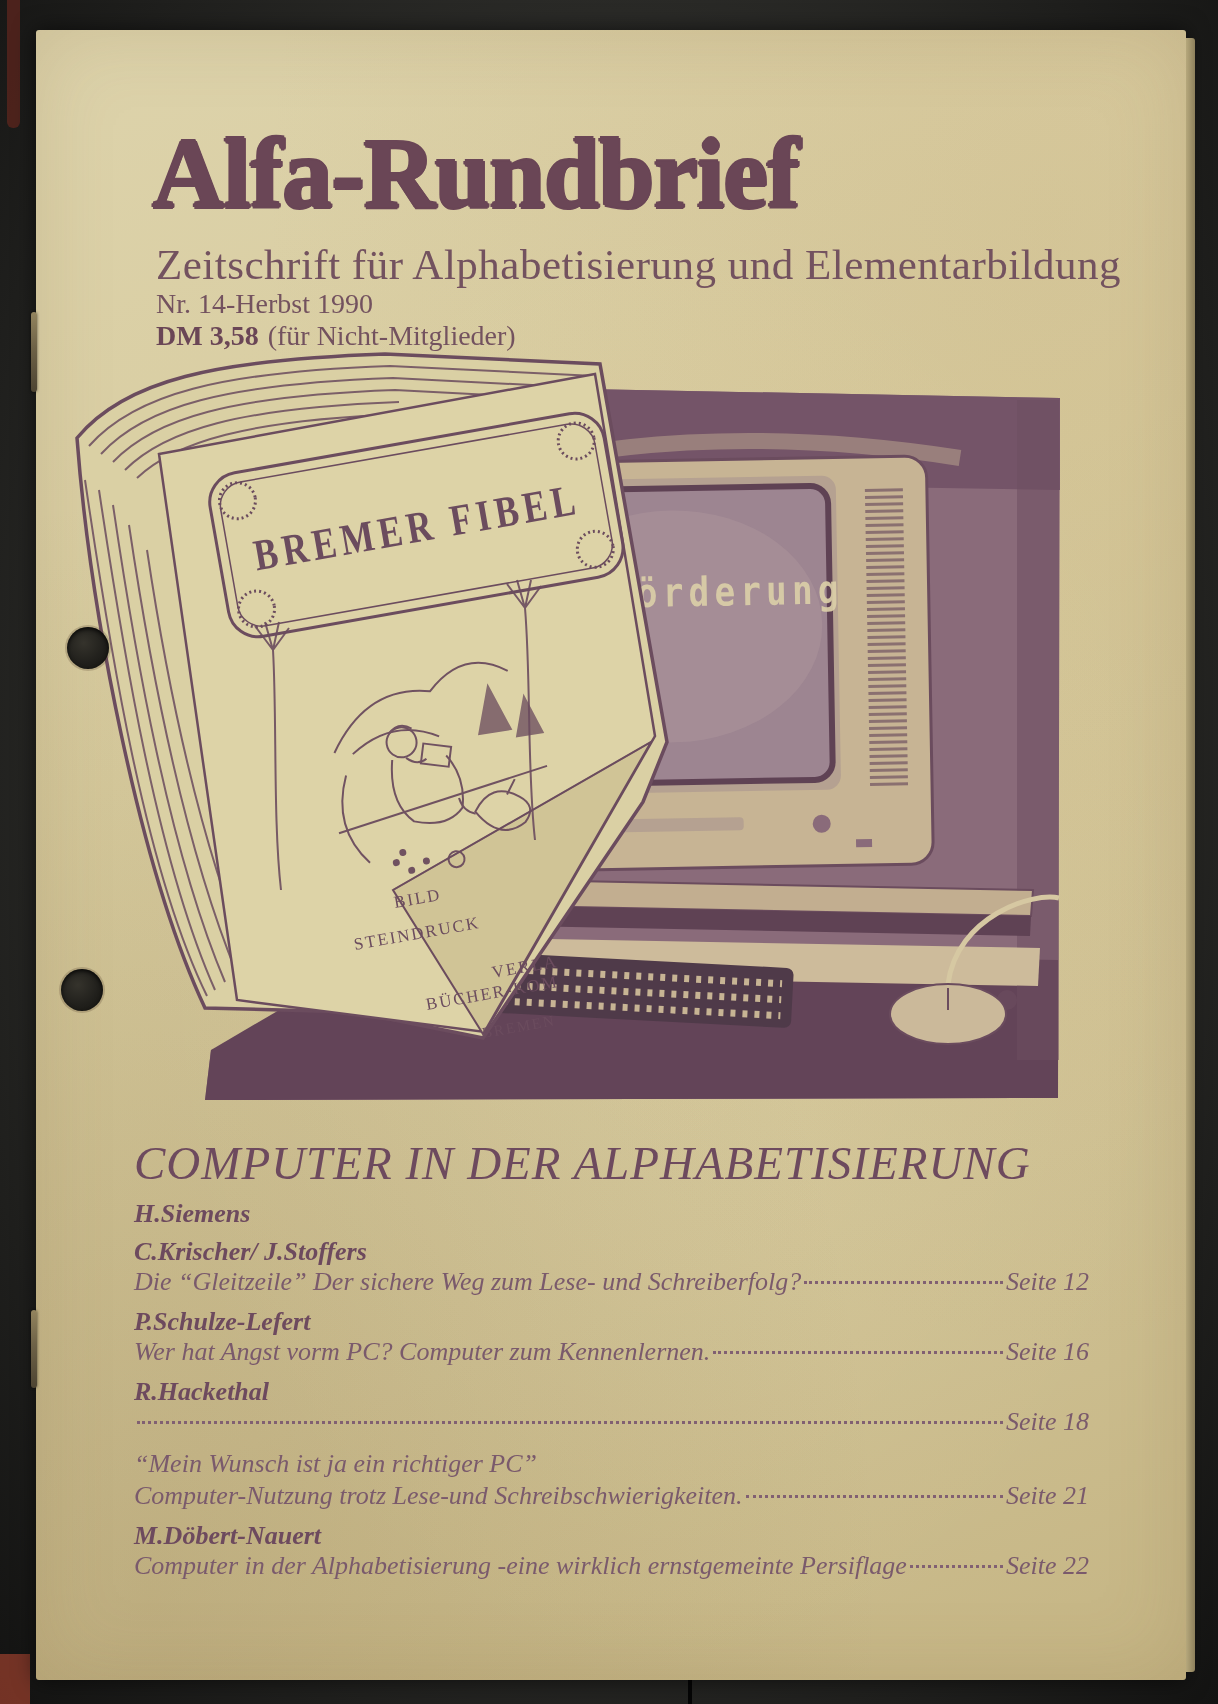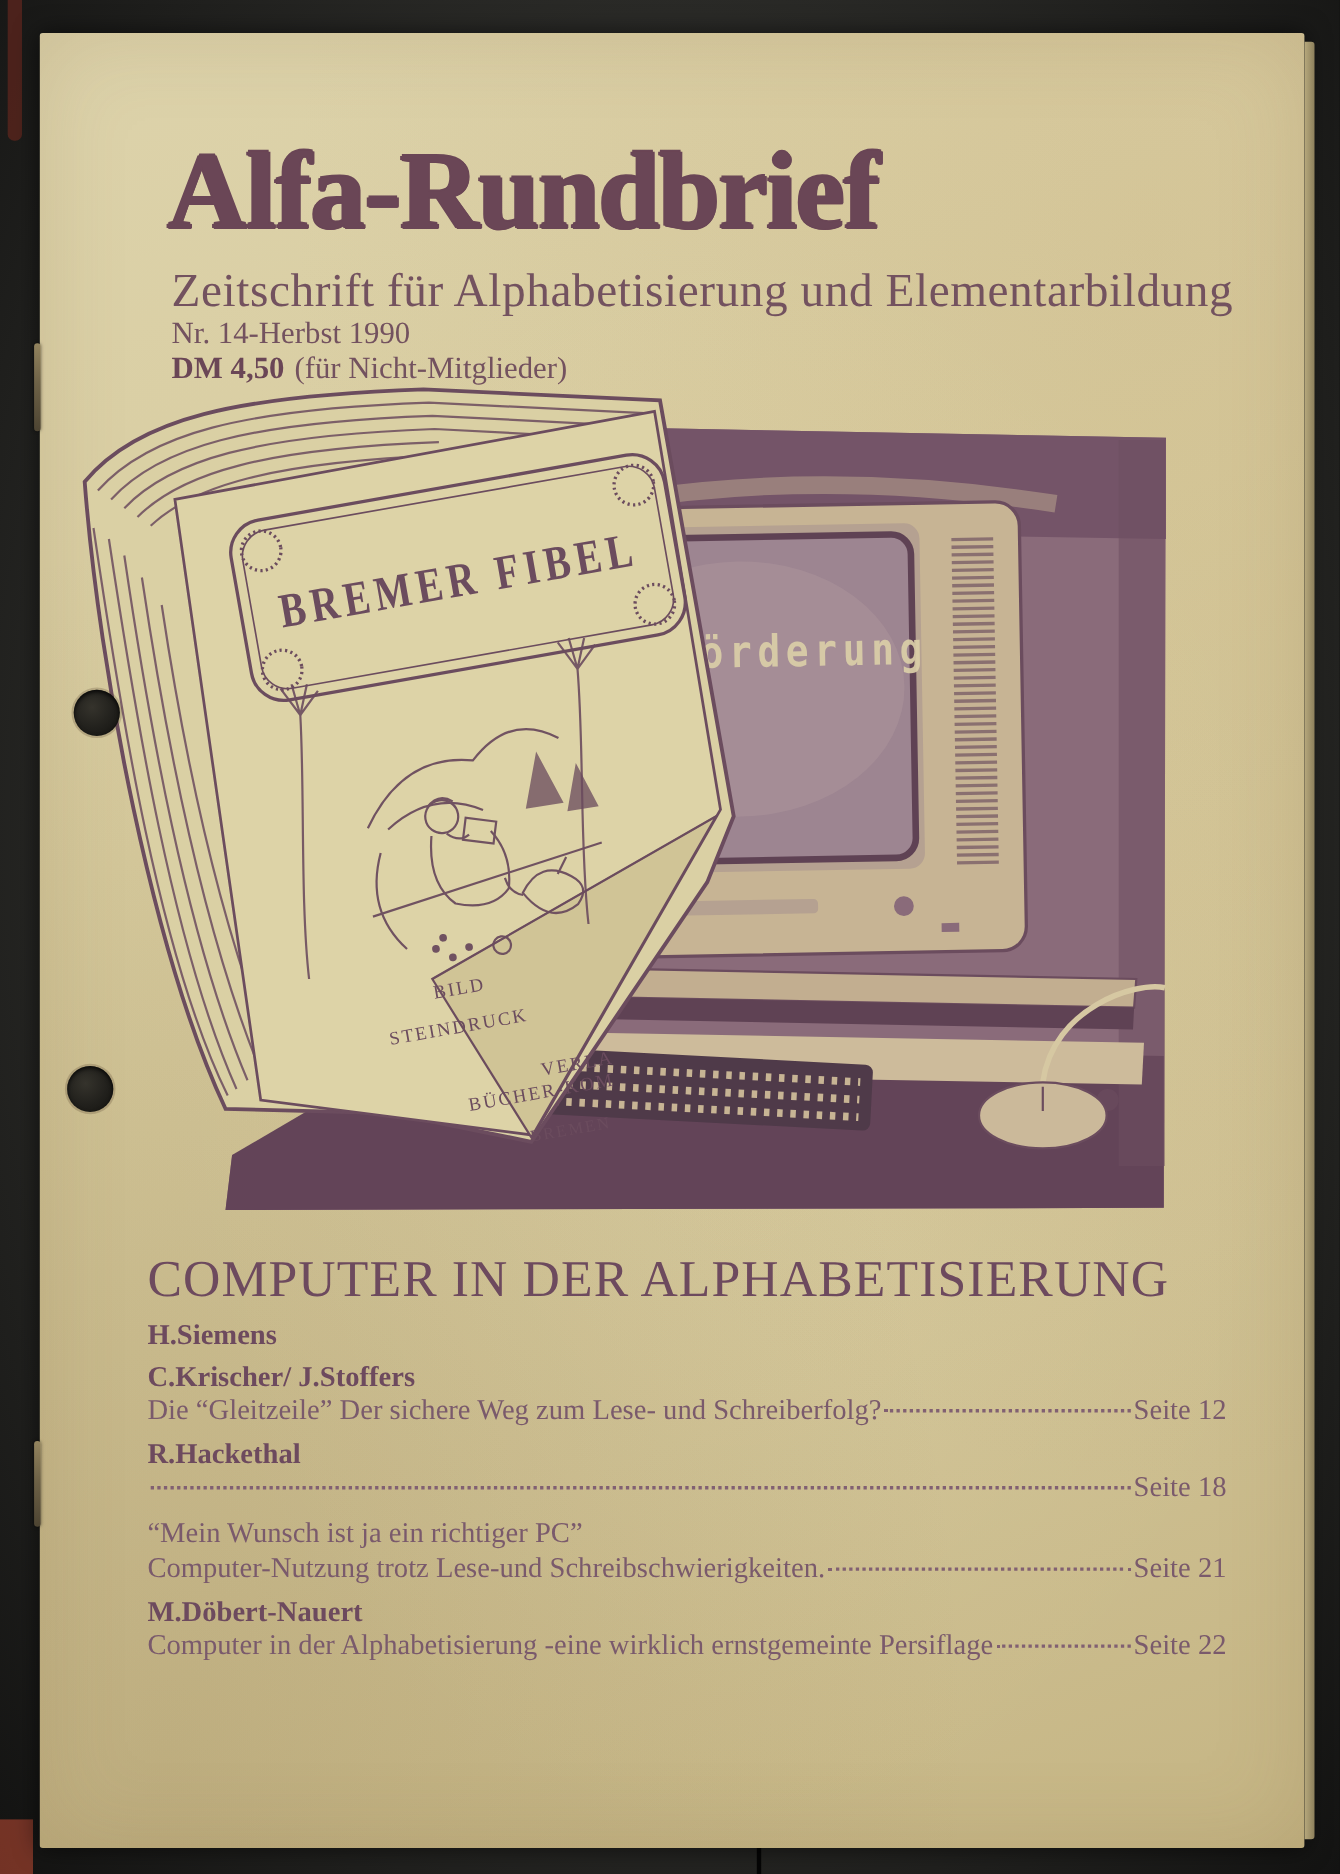--- a/index.html
+++ b/index.html
@@ -36,21 +36,21 @@
     background:radial-gradient(circle at 40% 38%,#35332c 0%,#21201c 55%,#14130f 100%);
     box-shadow:inset 0 2px 4px rgba(0,0,0,.8), 0 0 0 2px rgba(90,70,50,.25);}
   .hole-1{left:67px;top:627px;}
   .hole-2{left:61px;top:969px;}
   .staple{position:absolute;left:31px;width:6px;border-radius:3px;
     background:linear-gradient(180deg,#93845e 0%,#6e6247 45%,#4d4432 100%);
     box-shadow:0 0 3px rgba(0,0,0,.6);}
   .staple-top{top:312px;height:80px;}
   .staple-bottom{top:1310px;height:78px;}
 
-  .toc{position:absolute;left:98px;right:71px;top:1106px;color:#7a5a6c;}
+  .toc{position:absolute;left:98px;right:97px;top:1106px;color:#7a5a6c;font-style:italic;}
   .toc-heading{margin:0 0 10px 0;font-size:47px;font-weight:normal;color:#6d4a5e;
     letter-spacing:1px;white-space:nowrap;}
   .toc-entry{margin-top:10px;}
   .toc-author{font-weight:bold;font-size:26px;line-height:28px;color:#6d4a5e;}
   .toc-extra{font-size:26px;line-height:32px;color:#7a5a6c;}
   .toc-row{display:flex;align-items:baseline;font-size:26px;line-height:32px;}
   .toc-title{white-space:nowrap;}
   .toc-dots{flex:1;margin:0 3px;border-bottom:3px dotted #81607255;border-bottom-color:#816072;transform:translateY(-6px);min-width:20px;}
   .toc-page{white-space:nowrap;}
 </style>
@@ -61,21 +61,21 @@
   <div class="sliver-top"></div>
   <div class="sliver-bottom"></div>
   <div class="crease-bottom"></div>
 
   <div class="page">
 
     <h1 class="masthead">Alfa-Rundbrief</h1>
     <div class="subtitle">Zeitschrift für Alphabetisierung und Elementarbildung</div>
     <div class="meta-row">
       <span class="issue">Nr. 14-Herbst 1990</span>
-      <span class="price"><span class="price-amount">DM 4,50</span><span class="price-note">(für Nicht-Mitglieder)</span></span>
+      <span class="price"><span class="price-amount">DM 3,58</span><span class="price-note">(für Nicht-Mitglieder)</span></span>
     </div>
 
     <svg class="illustration" viewBox="0 0 1010 758">
 
       <g>
         <path d="M370,36 L1005,48 L1003,748 L150,750 L156,700 L358,642 L372,540 Z" fill="#8a6b7a"></path>
         <path d="M370,36 L1005,48 L1005,140 L398,130 Z" fill="#745468"></path>
         <path d="M330,598 L1003,610 L1003,748 L150,750 L156,700 Z" fill="#634458"></path>
         <rect x="962" y="50" width="42" height="660" fill="#6d4e61" opacity=".55"></rect>
         <path d="M430,122 Q650,68 905,108" stroke="#c7b494" stroke-width="16" fill="none" opacity=".45"></path>
@@ -194,20 +194,29 @@
   <div class="toc-entry">
     <div class="toc-author">C.Krischer/ J.Stoffers</div>
 
     <div class="toc-row">
       <span class="toc-title">Die “Gleitzeile” Der sichere Weg zum Lese- und Schreiberfolg?</span>
       <span class="toc-dots"></span>
       <span class="toc-page">Seite 12</span>
     </div>
   </div>
 
+  <div class="toc-entry">
+    <div class="toc-author">P.Schulze-Lefert</div>
+
+    <div class="toc-row">
+      <span class="toc-title">Wer hat Angst vorm PC? Computer zum Kennenlernen.</span>
+      <span class="toc-dots"></span>
+      <span class="toc-page">Seite 16</span>
+    </div>
+  </div>
 
   <div class="toc-entry">
     <div class="toc-author">R.Hackethal</div>
 
     <div class="toc-row">
       <span class="toc-dots"></span>
       <span class="toc-page">Seite 18</span>
     </div>
   </div>
 

